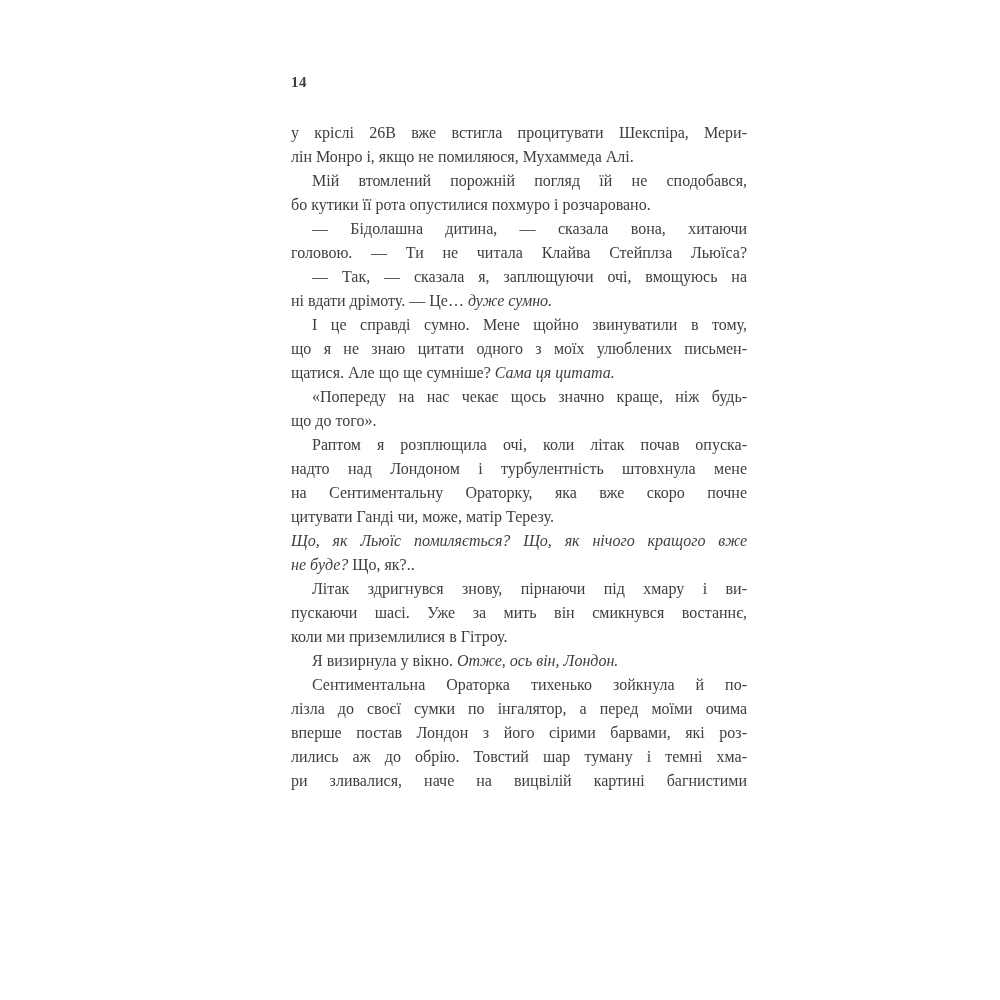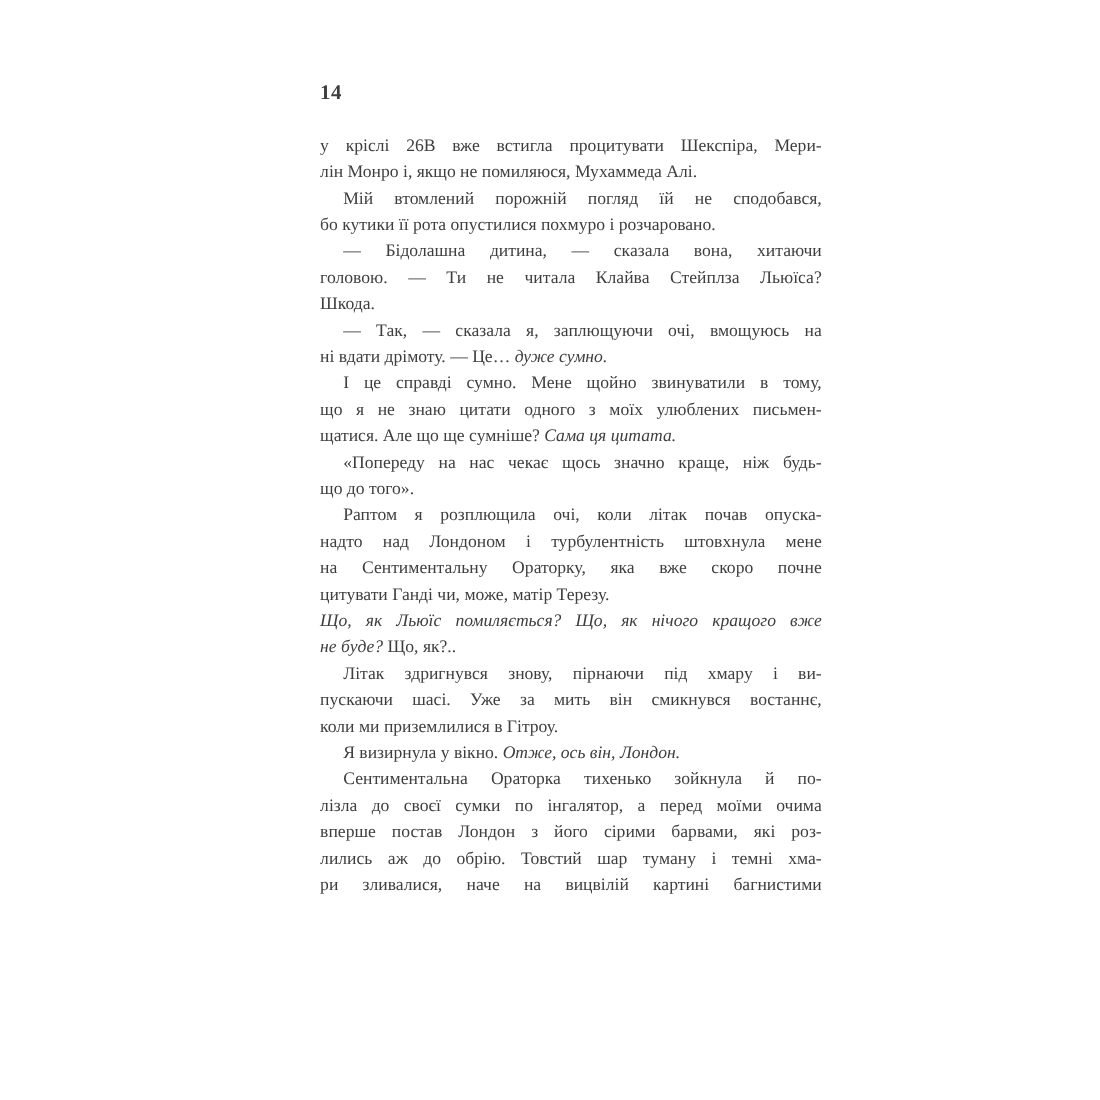--- a/index.html
+++ b/index.html
@@ -15,21 +15,21 @@
     width: 1000px;
     height: 1000px;
     background: #ffffff;
     font-family: "Liberation Serif", "DejaVu Serif", serif;
     color: #3e3e3e;
   }
   .page-number {
     position: absolute;
     left: 291px;
     top: 74px;
-    font-size: 19px;
+    font-size: 15px;
     font-weight: 700;
     letter-spacing: 0.5px;
     color: #3e3e3e;
   }
   .text-block {
     position: absolute;
     left: 291px;
     top: 121px;
     width: 456px;
     font-size: 16px;
@@ -57,21 +57,20 @@
 
 <div class="page">
   <div class="page-number">14</div>
   <div class="text-block" id="textBlock">
       <div class="line just"><span>у кріслі 26В вже встигла процитувати Шекспіра, Мери-</span></div>
       <div class="line"><span>лін Монро і, якщо не помиляюся, Мухаммеда Алі.</span></div>
       <div class="line just ind"><span>Мій втомлений порожній погляд їй не сподобався,</span></div>
       <div class="line"><span>бо кутики її рота опустилися похмуро і розчаровано.</span></div>
       <div class="line just ind"><span>— Бідолашна дитина, — сказала вона, хитаючи</span></div>
       <div class="line just"><span>головою. — Ти не читала Клайва Стейплза Льюїса?</span></div>
-      <div class="line"><span>Шкода.</span></div>
       <div class="line just ind"><span>— Так, — сказала я, заплющуючи очі, вмощуюсь на</span></div>
       <div class="line"><span>ні вдати дрімоту. — Це… </span><span class="it">дуже сумно.</span></div>
       <div class="line just ind"><span>І це справді сумно. Мене щойно звинуватили в тому,</span></div>
       <div class="line just"><span>що я не знаю цитати одного з моїх улюблених письмен-</span></div>
       <div class="line"><span>щатися. Але що ще сумніше? </span><span class="it">Сама ця цитата.</span></div>
       <div class="line just ind"><span>«Попереду на нас чекає щось значно краще, ніж будь-</span></div>
       <div class="line"><span>що до того».</span></div>
       <div class="line just ind"><span>Раптом я розплющила очі, коли літак почав опуска-</span></div>
       <div class="line just"><span>надто над Лондоном і турбулентність штовхнула мене</span></div>
       <div class="line just"><span>на Сентиментальну Ораторку, яка вже скоро почне</span></div>

